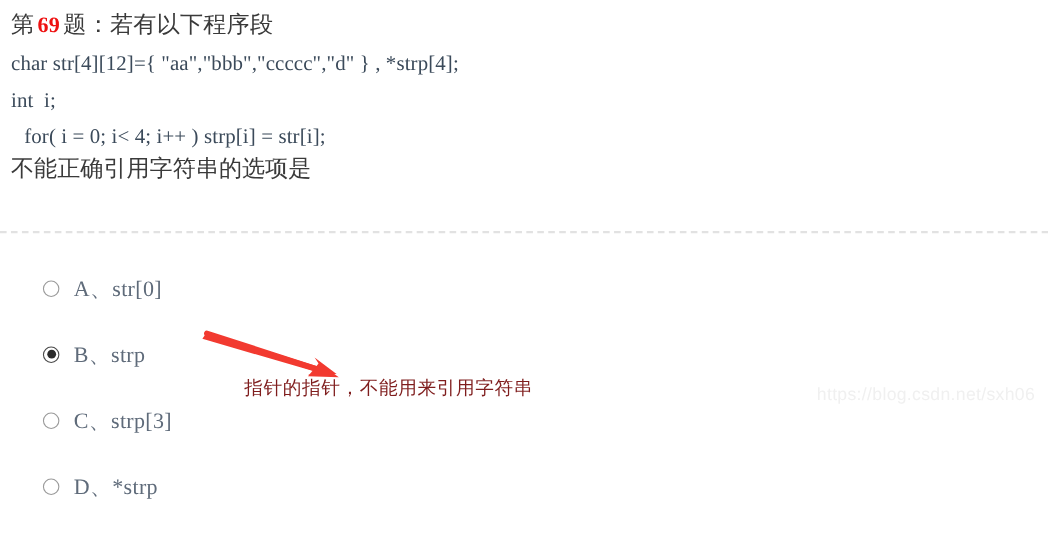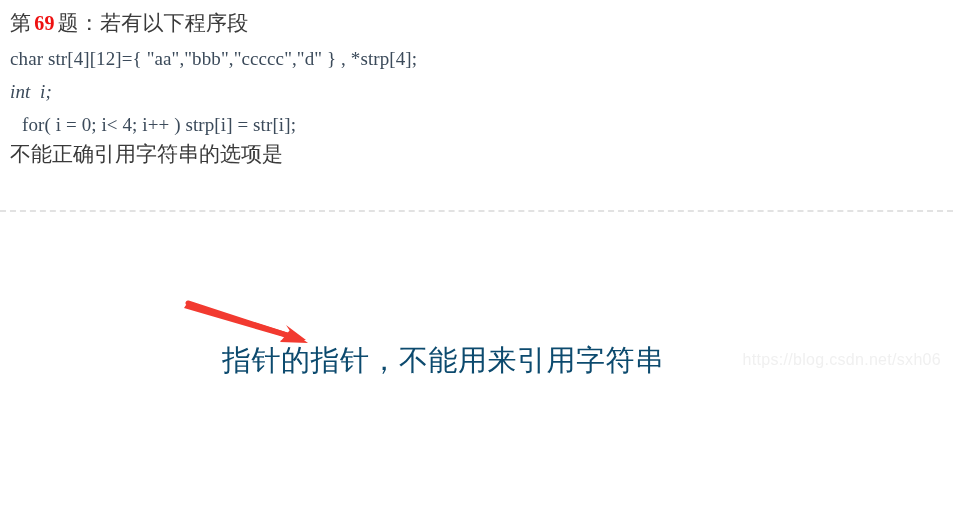--- a/index.html
+++ b/index.html
@@ -48,21 +48,21 @@
 
   .code-line {
     font-family: "Liberation Serif", serif;
     font-size: 19px;
     color: #3b4a5a;
     line-height: 28px;
     white-space: pre;
     letter-spacing: 0.1px;
   }
   .code-line.l1 { margin-top: 7px; }
-  .code-line.l2 { margin-top: 5px; font-style: italic; }
+  .code-line.l2 { margin-top: 5px; }
   .code-line.l3 { margin-top: 5px; margin-left: 12px; }
 
   .question-tail {
     font-family: "Liberation Sans", sans-serif;
     font-size: 21px;
     color: #3a3a3a;
     line-height: 30px;
     margin-top: 0;
     white-space: nowrap;
   }
@@ -133,22 +133,22 @@
   .option-row.highlighted {
     position: relative;
   }
 
   
   .annotation-text {
     position: absolute;
     left: 222px;
     top: 341px;
     font-family: "Liberation Sans", sans-serif;
-    font-size: 29px;
-    color: #0c4a6e;
+    font-size: 17px;
+    color: #7f1d1d;
     white-space: nowrap;
     letter-spacing: 0.5px;
   }
 
   .arrow-svg {
     position: absolute;
     left: 180px;
     top: 292px;
     width: 135px;
     height: 60px;
@@ -177,20 +177,43 @@
 
     <div class="code-line l1">char str[4][12]={ "aa","bbb","ccccc","d" } , *strp[4];</div>
     <div class="code-line l2">int  i;</div>
     <div class="code-line l3">for( i = 0; i&lt; 4; i++ ) strp[i] = str[i];</div>
 
     <div class="question-tail">不能正确引用字符串的选项是</div>
   </div>
 
   <div class="divider"></div>
 
+  <div class="options">
+
+    <div class="option-row">
+      <span class="radio"></span>
+      <span class="option-label">A、str[0]</span>
+    </div>
+
+    <div class="option-row highlighted">
+      <span class="radio checked"></span>
+      <span class="option-label">B、strp</span>
+    </div>
+
+    <div class="option-row">
+      <span class="radio"></span>
+      <span class="option-label">C、strp[3]</span>
+    </div>
+
+    <div class="option-row">
+      <span class="radio"></span>
+      <span class="option-label">D、*strp</span>
+    </div>
+
+  </div>
 
   <svg class="arrow-svg" viewBox="0 0 135 60">
     <polygon points="8,10 112,42 106,33 126,48 100,49 107,46 4,16" fill="#f23a30"></polygon>
     <path d="M8,11 L116,46" stroke="#f23a30" stroke-width="5" stroke-linecap="round" fill="none"></path>
     <polygon points="128,51 100,50 110,38" fill="#f23a30"></polygon>
   </svg>
 
   <div class="annotation-text">指针的指针，不能用来引用字符串</div>
 
   <div class="watermark">https://blog.csdn.net/sxh06</div>

